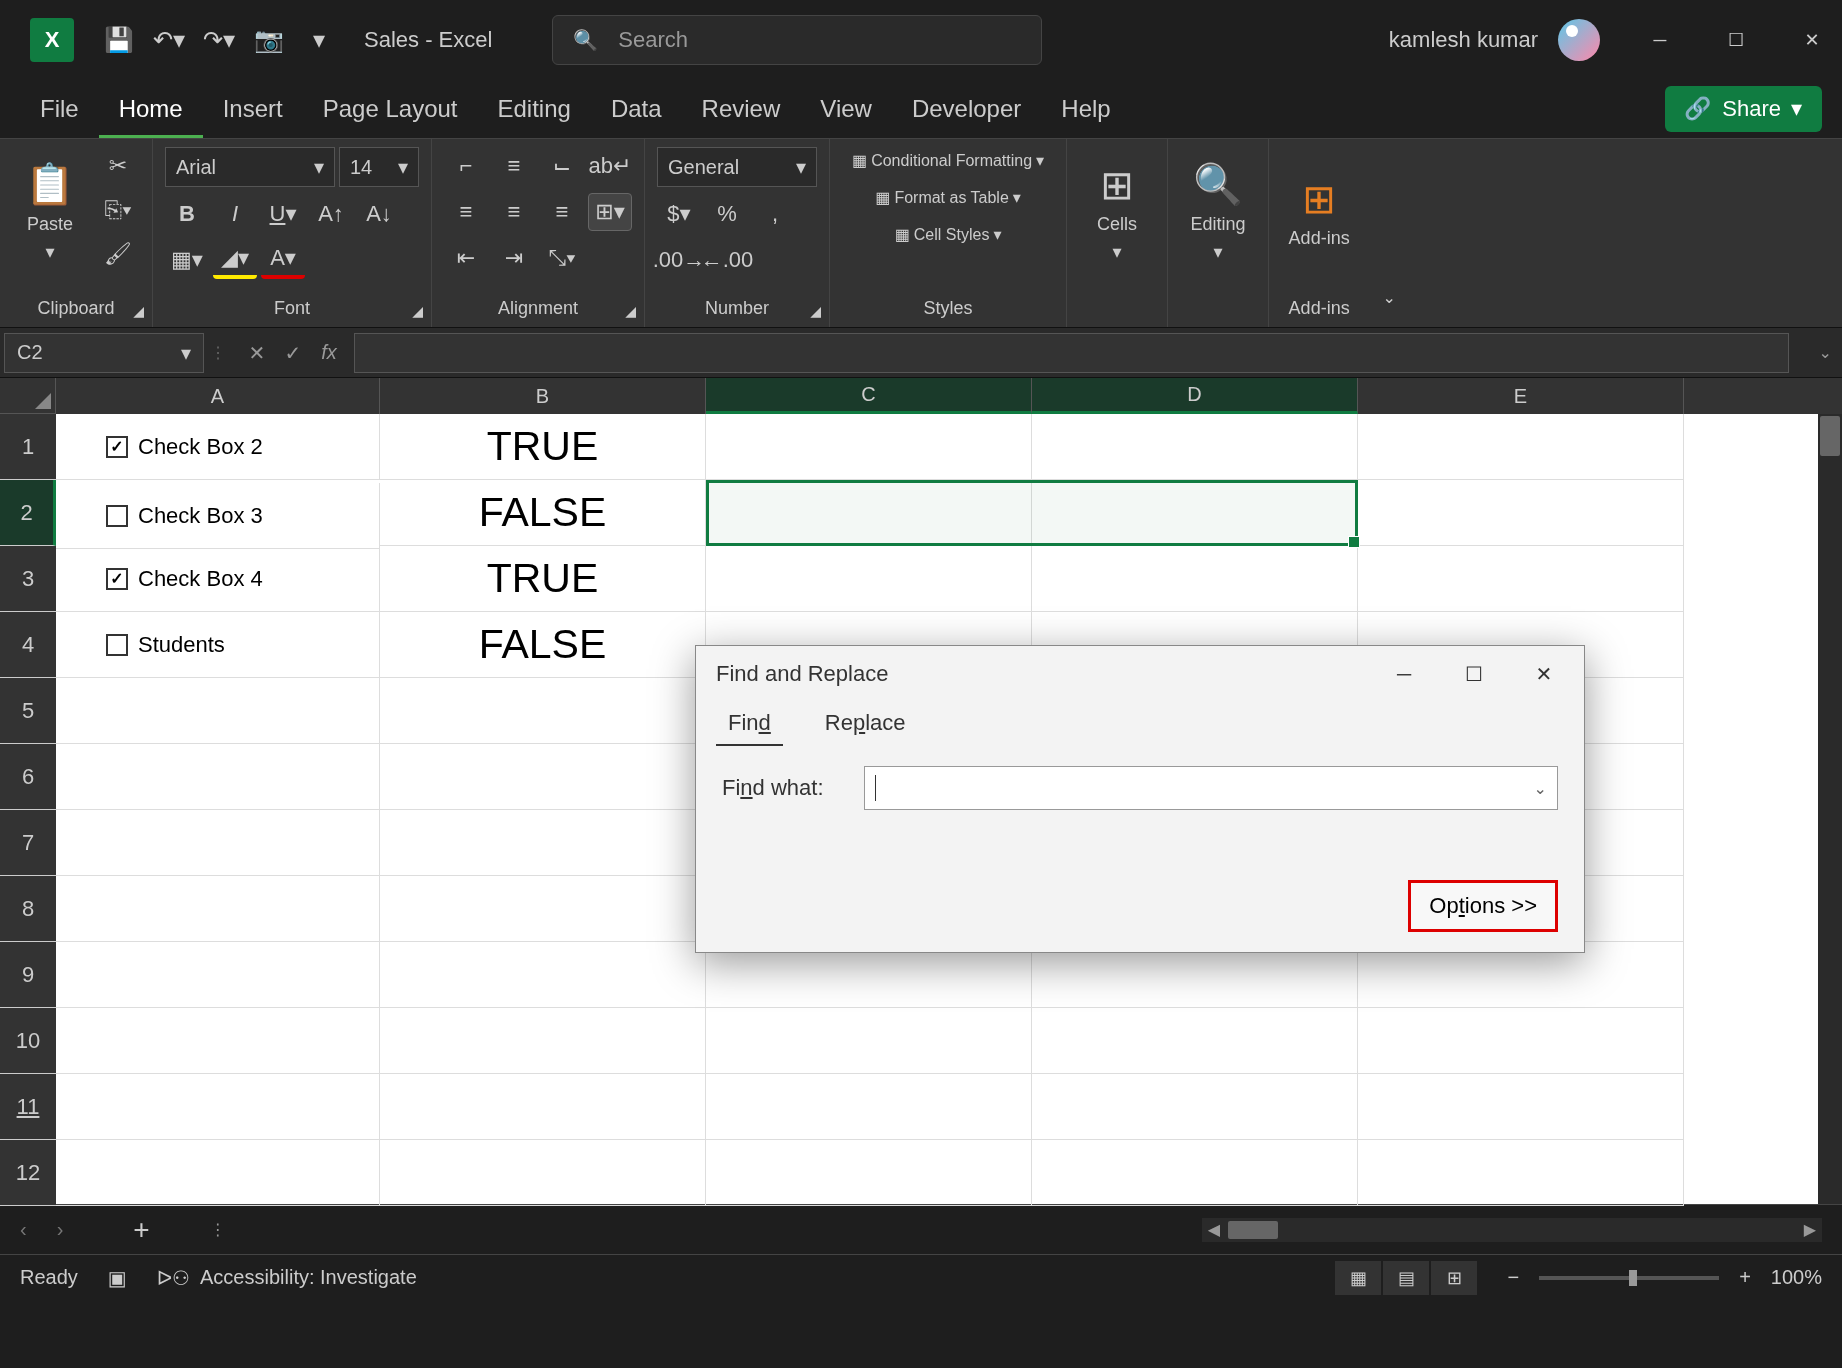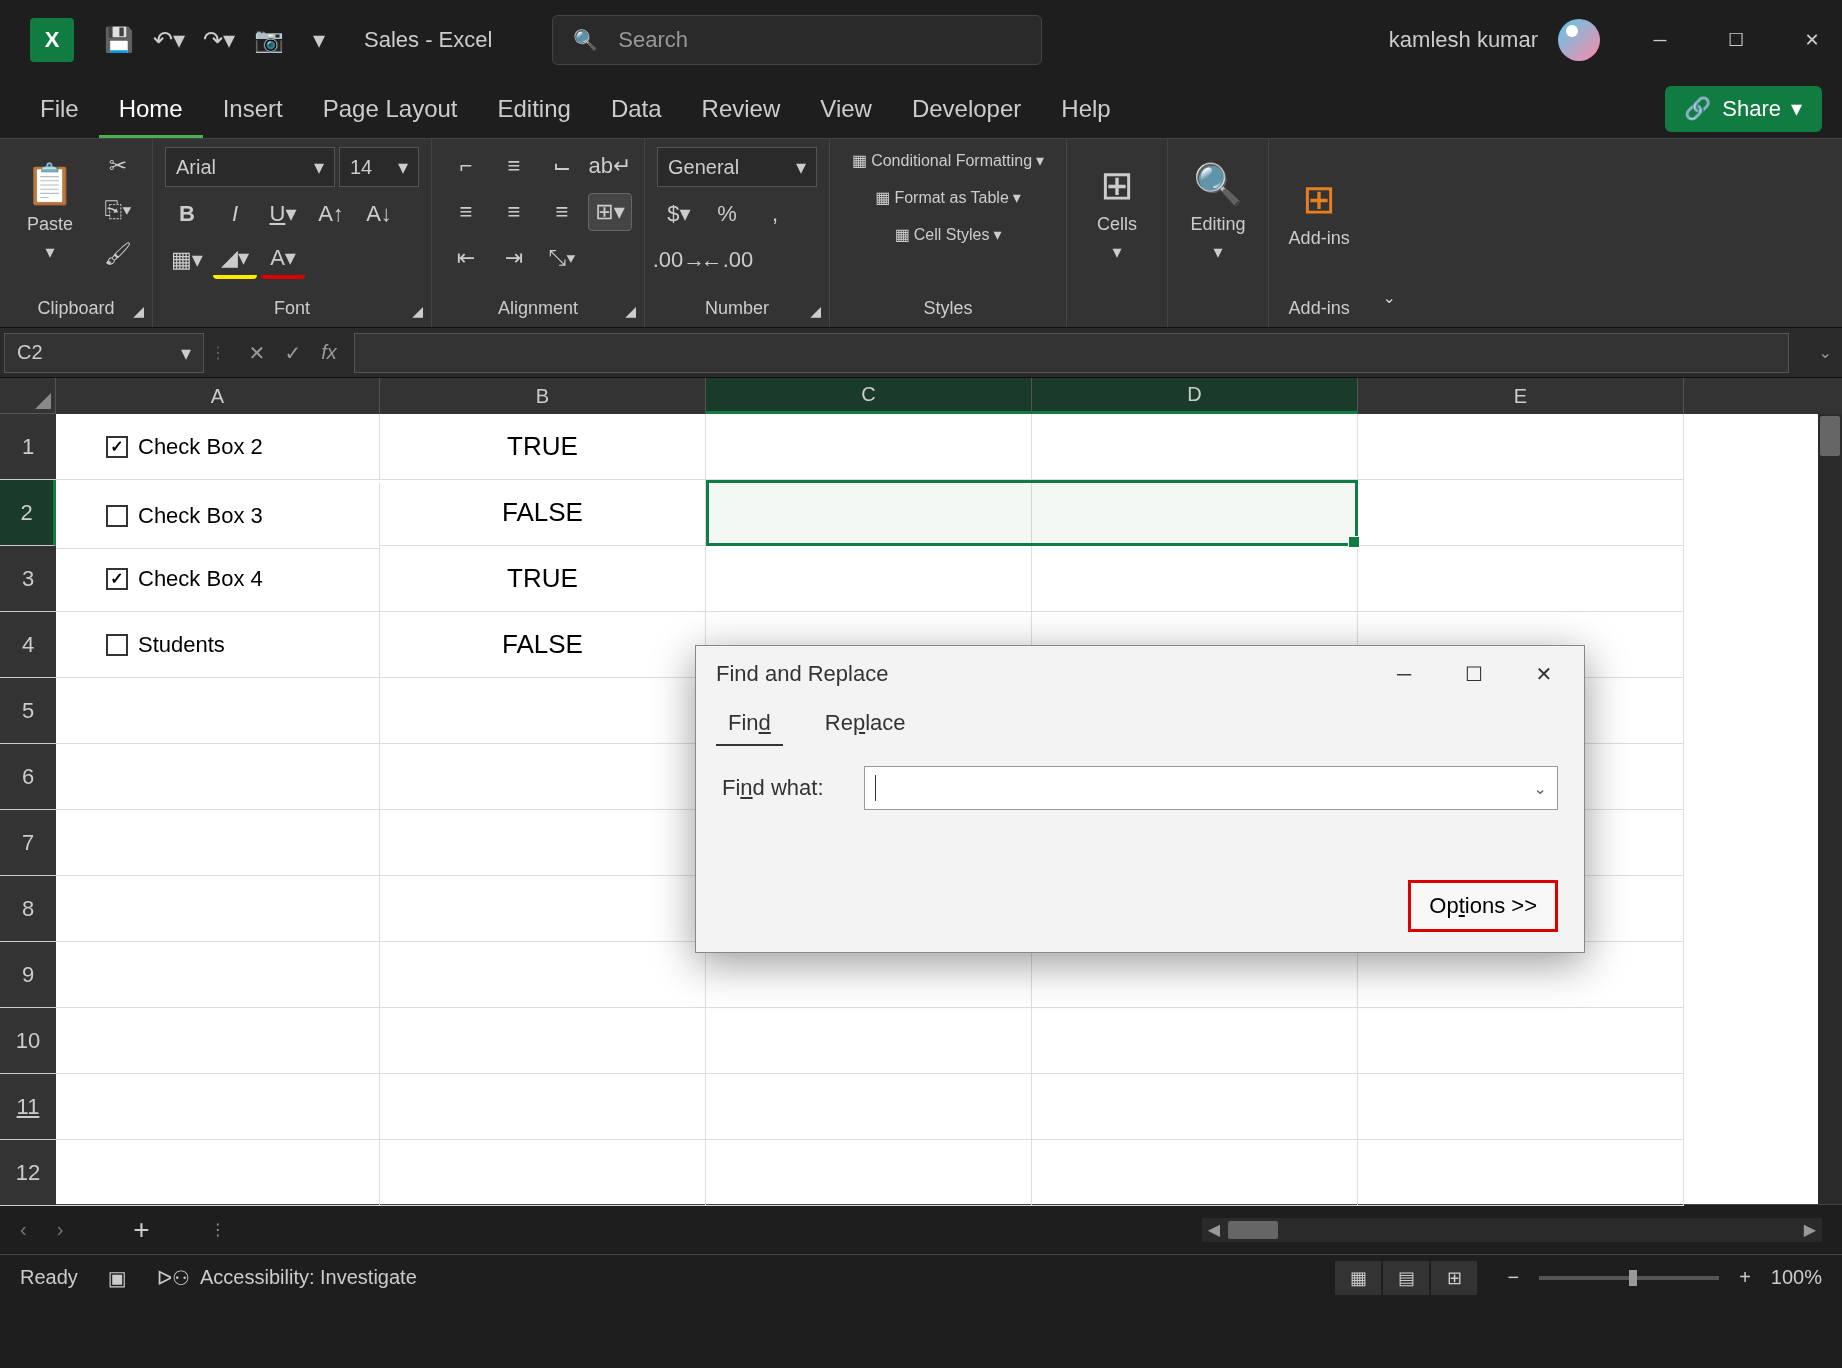--- a/index.html
+++ b/index.html
@@ -50,21 +50,21 @@
 
 .grid-area { position: relative; height: 826px; background: #fff; display: flex; }
 .col-headers { height: 36px; display: flex; background: #333; color: #ccc; }
 .corner { width: 56px; height: 36px; background: #333; border-right: 1px solid #555; border-bottom: 1px solid #555; position: relative; }
 .corner::after { content: ''; position: absolute; right: 4px; bottom: 4px; border-left: 16px solid transparent; border-bottom: 16px solid #888; }
 .col-h { height: 36px; display: flex; align-items: center; justify-content: center; border-right: 1px solid #555; font-size: 20px; cursor: pointer; }
 .col-h.sel { background: #1a3a2a; border-bottom: 3px solid #107c41; }
 .row-h { height: 66px; display: flex; align-items: center; justify-content: center; border-bottom: 1px solid #ccc; font-size: 22px; background: #333; color: #ccc; cursor: pointer; }
 .row-h.sel { background: #1a3a2a; border-right: 3px solid #107c41; }
 .cells { position: absolute; left: 56px; top: 36px; }
-.cell { position: absolute; border-right: 1px solid #ddd; border-bottom: 1px solid #ddd; display: flex; align-items: center; padding: 0 10px; font-size: 26px; font-family: Arial; }
+.cell { position: absolute; border-right: 1px solid #ddd; border-bottom: 1px solid #ddd; display: flex; align-items: center; padding: 0 10px; font-size: 41px; font-family: Arial; }
 .checkbox-cell { display: flex; align-items: center; gap: 10px; font-size: 22px; padding-left: 50px; }
 .chk { width: 22px; height: 22px; border: 2px solid #333; display: flex; align-items: center; justify-content: center; font-size: 16px; }
 .chk.checked::after { content: '✓'; font-weight: bold; }
 .selection { position: absolute; border: 3px solid #107c41; background: rgba(16,124,65,0.05); pointer-events: none; }
 .selection::after { content: ''; position: absolute; right: -5px; bottom: -5px; width: 10px; height: 10px; background: #107c41; border: 1px solid #fff; }
 .vscroll { position: absolute; right: 0; top: 36px; bottom: 0; width: 24px; background: #2a2a2a; }
 .vscroll-thumb { position: absolute; left: 2px; right: 2px; top: 2px; height: 40px; background: #666; border-radius: 2px; }
 
 
 .dialog { position: absolute; background: #f3f3f3; border: 1px solid #888; box-shadow: 0 10px 40px rgba(0,0,0,0.4); }

